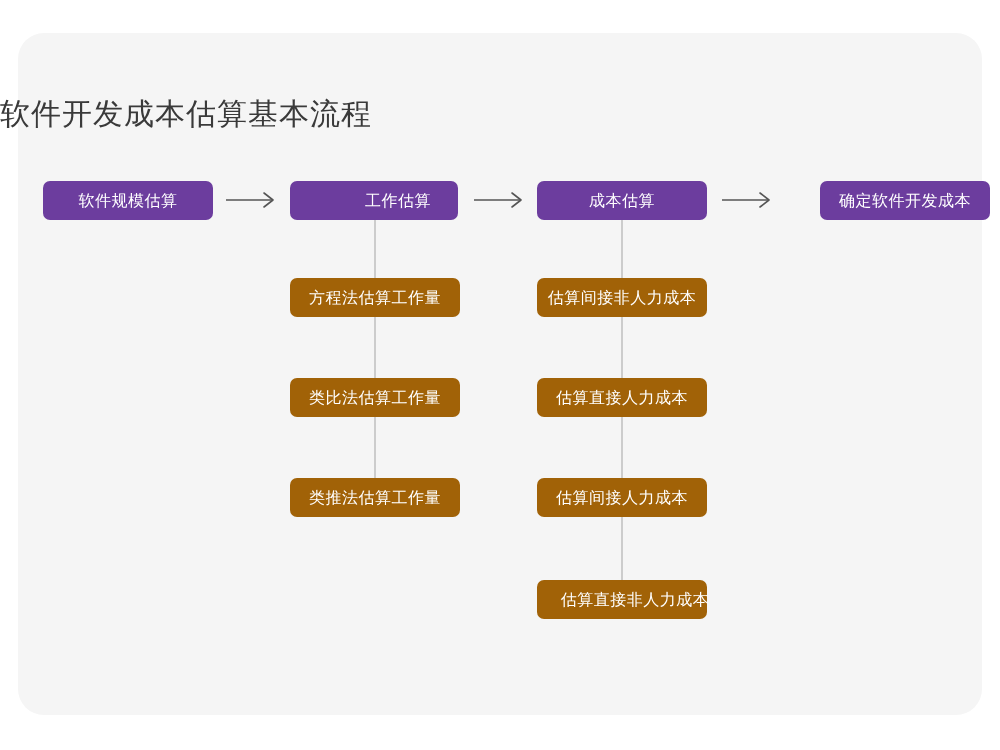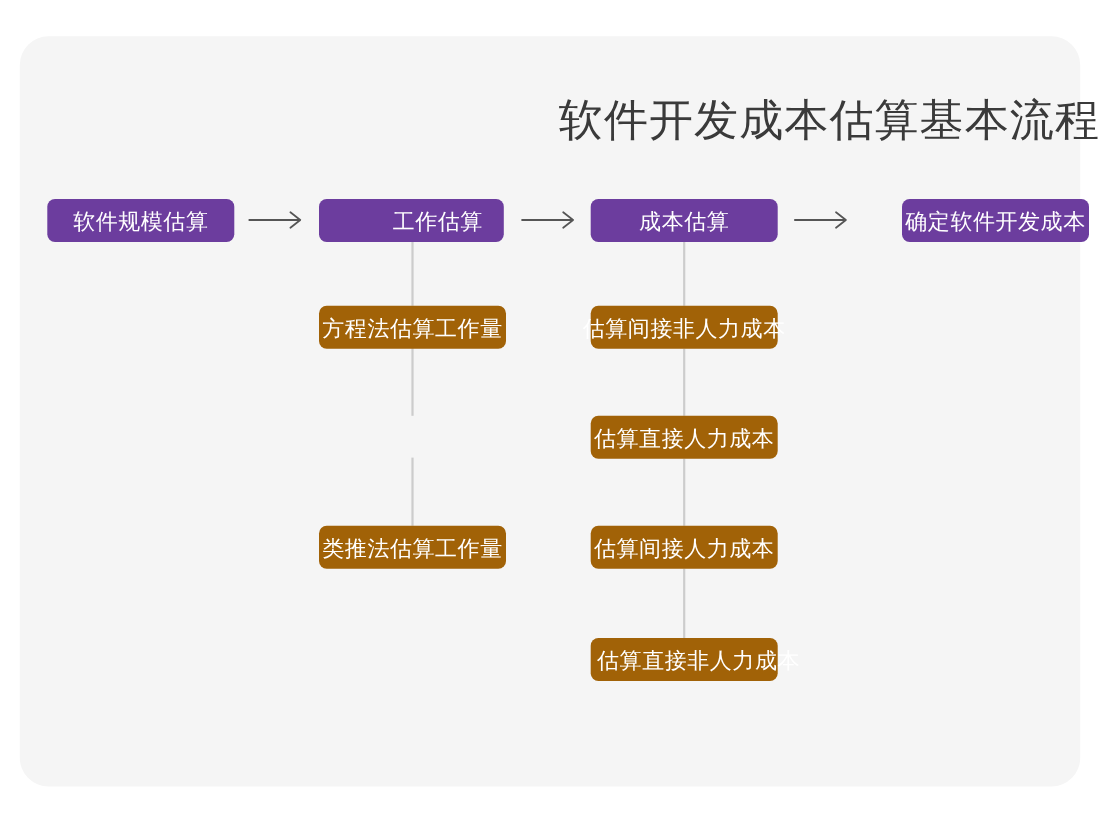--- a/index.html
+++ b/index.html
@@ -31,38 +31,37 @@
     background: #f5f5f5;
     border-radius: 26px;
   }
 
   
   #title {
     position: absolute;
     left: 0;
     top: 93px;
     width: 1000px;
-    text-align: right;
-    font-size: 40px;
+    text-align: left;
+    font-size: 30px;
     line-height: 42px;
     color: #3a3a3a;
     letter-spacing: 1px;
     white-space: nowrap;
-    font-family: Liberation Mono, monospace;
   }
 
   
   .node {
     position: absolute;
     height: 39px;
     border-radius: 7px;
     display: flex;
     align-items: center;
     justify-content: center;
-    font-size: 20px;
+    font-size: 16px;
     line-height: 1;
     white-space: nowrap;
     color: #ffffff;
     letter-spacing: 0.5px;
   }
   .node.primary {
     background: #6c3d9e;
   }
   .node.secondary {
     background: #a16207;
@@ -126,20 +125,21 @@
   </div>
 
   <div class="node primary" style="left:785px; top:181px; width:170px;margin-left:35px;">确定软件开发成本</div>
 
   <div class="connector" style="left:374px; top:220px; height:58px;"></div>
   <div class="connector" style="left:374px; top:316px; height:62px;"></div>
   <div class="connector" style="left:374px; top:416px; height:62px;"></div>
 
   <div class="node secondary" style="left:290px; top:278px; width:170px;">方程法估算工作量</div>
 
+  <div class="node secondary" style="left:290px; top:378px; width:170px;">类比法估算工作量</div>
 
   <div class="node secondary" style="left:290px; top:478px; width:170px;">类推法估算工作量</div>
 
   <div class="connector" style="left:621px; top:220px; height:58px;"></div>
   <div class="connector" style="left:621px; top:317px; height:61px;"></div>
   <div class="connector" style="left:621px; top:417px; height:61px;"></div>
   <div class="connector" style="left:621px; top:517px; height:63px;"></div>
 
   <div class="node secondary" style="left:537px; top:278px; width:170px;">估算间接非人力成本</div>
 

